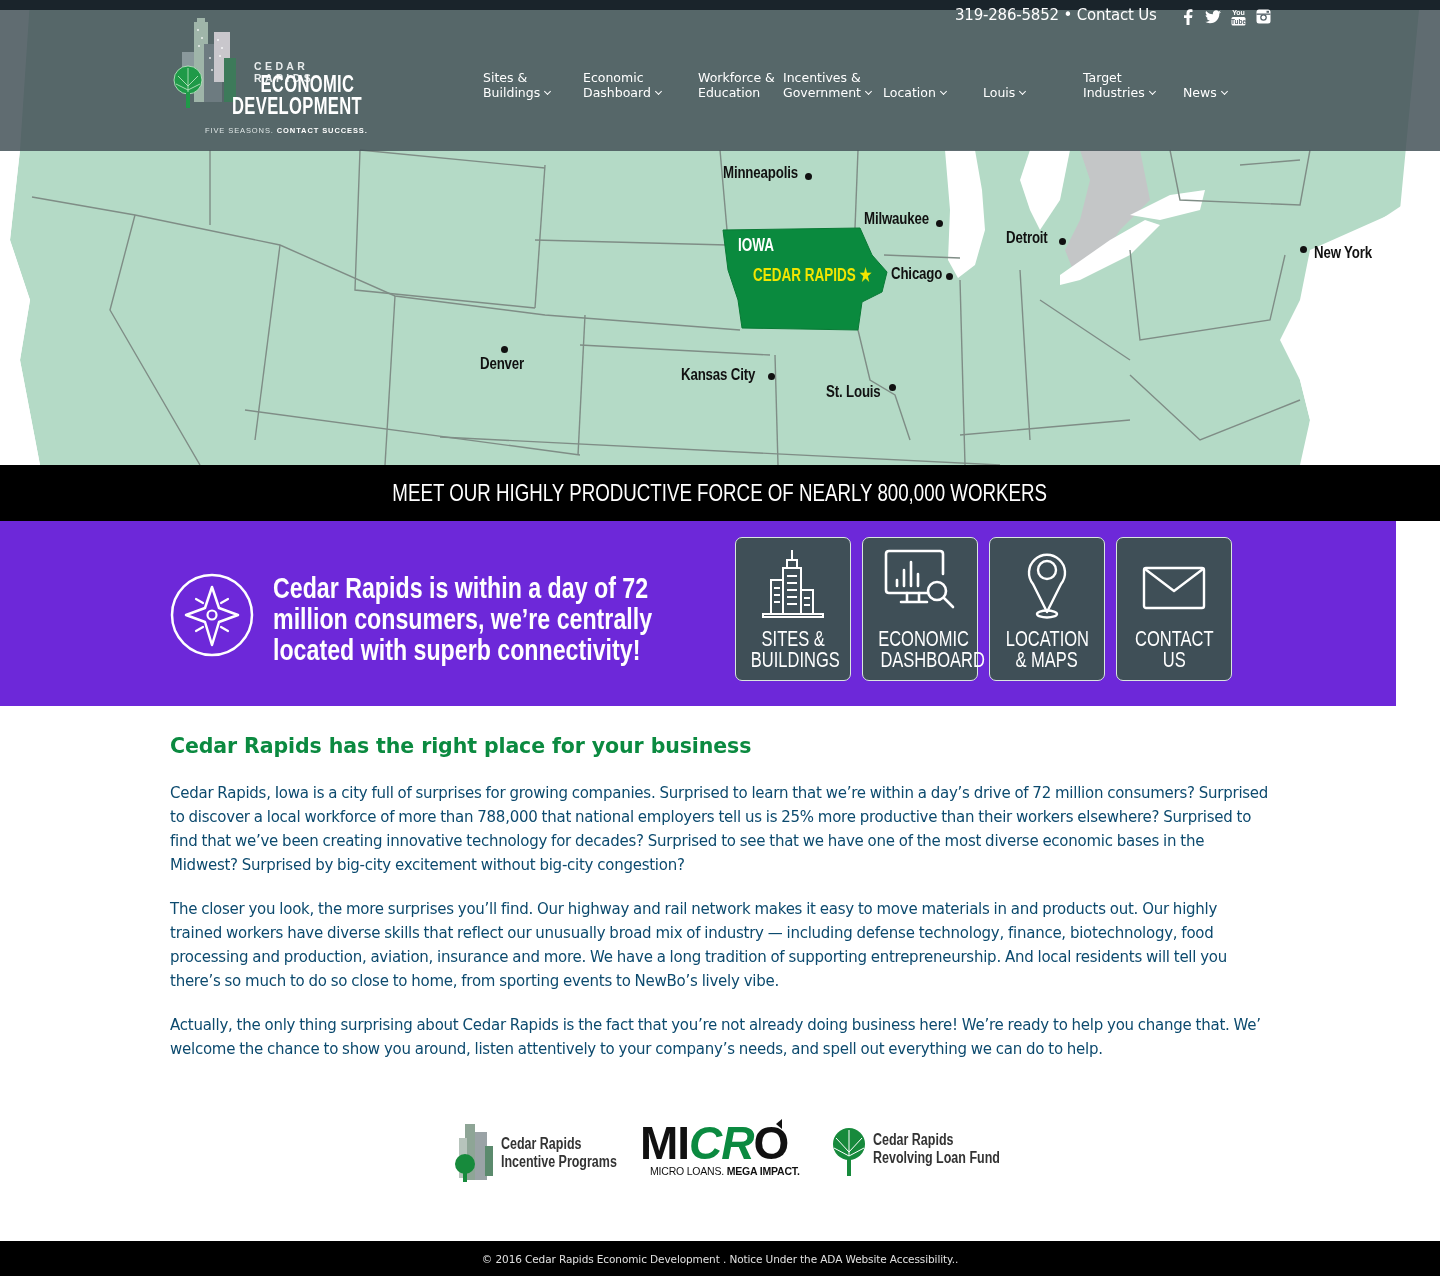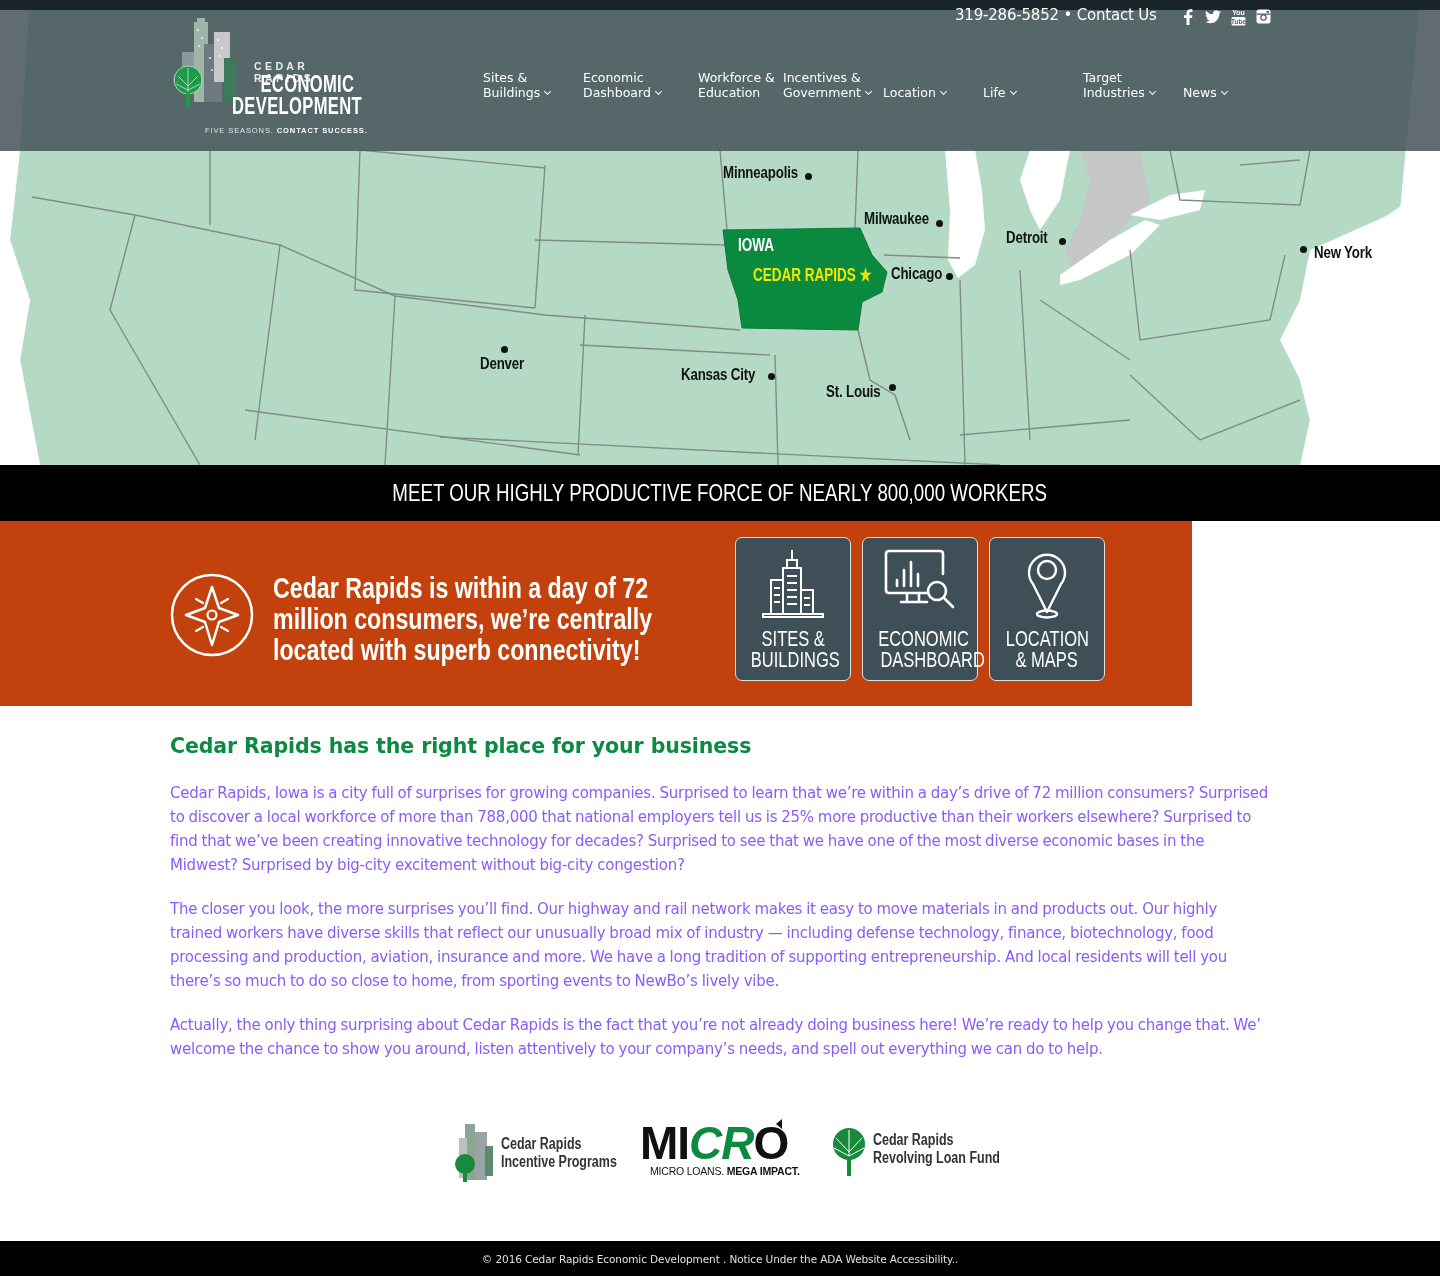--- a/index.html
+++ b/index.html
@@ -33,34 +33,34 @@
   .city-label { position: absolute; font-family: "Liberation Sans", sans-serif; font-weight: bold; font-size: 17px; color: #111; transform: scaleX(0.78); transform-origin: left center; white-space: nowrap; letter-spacing: -0.2px; z-index: 1; }
   .city-dot { position: absolute; width: 7px; height: 7px; border-radius: 50%; background: #111; z-index: 1; }
   .iowa-label { position: absolute; left: 738px; top: 235px; font-family: "Liberation Sans", sans-serif; font-weight: bold; font-size: 18px; color: #ffffff; transform: scaleX(0.75); transform-origin: left center; z-index: 1; }
   .cr-label { position: absolute; left: 753px; top: 264px; font-family: "Liberation Sans", sans-serif; font-weight: bold; font-size: 18px; color: #f2e600; transform: scaleX(0.75); transform-origin: left center; white-space: nowrap; z-index: 1; }
 
   
   .banner { position: absolute; left: 0; top: 465px; width: 1440px; height: 56px; background: #000000; display: flex; align-items: center; justify-content: center; }
   .banner span { font-family: "Liberation Sans", sans-serif; font-size: 24px; color: #ffffff; transform: scaleX(0.78); white-space: nowrap; display: inline-block; letter-spacing: 0px; }
 
   
-  .green { position: absolute; left: 0; top: 521px; width: 1192px; height: 185px; background: #c2410c; }
+  .green { position: absolute; left: 0; top: 521px; width: 1396px; height: 185px; background: #6d28d9; }
   .compass { position: absolute; left: 170px; top: 52px; width: 84px; height: 84px; }
   .green .tagline { position: absolute; left: 273px; top: 52px; width: 520px; font-family: "Liberation Sans", sans-serif; font-weight: bold; font-size: 29px; line-height: 31px; color: #ffffff; transform: scaleX(0.8); transform-origin: left top; }
 
   .tiles { position: absolute; left: 735px; top: 16px; display: flex; gap: 11px; }
   .tile { width: 116px; height: 144px; background: #3f4f57; border: 1.5px solid #d9e6df; border-radius: 7px; position: relative; cursor: pointer; }
   .tile svg { position: absolute; left: 50%; top: 10px; transform: translateX(-50%); }
   .tile .tlabel { position: absolute; left: 0; right: 0; top: 90px; text-align: center; font-family: "Liberation Sans", sans-serif; font-size: 22px; line-height: 21px; color: #ffffff; }
   .tile .tlabel span { display: inline-block; transform: scaleX(0.75); white-space: nowrap; }
 
   
   .content { position: absolute; left: 170px; top: 734px; width: 1100px; }
   .content h2 { font-family: "DejaVu Sans", sans-serif; font-weight: bold; font-size: 20.5px; color: #0b8a40; letter-spacing: -0.1px; margin-bottom: 23px; }
-  .content p { font-family: "DejaVu Sans", sans-serif; font-size: 15px; line-height: 24px; color: #8b5cf6; margin-bottom: 20px; letter-spacing: -0.25px; word-spacing: -0.5px; }
+  .content p { font-family: "DejaVu Sans", sans-serif; font-size: 15px; line-height: 24px; color: #0c4a6e; margin-bottom: 20px; letter-spacing: -0.25px; word-spacing: -0.5px; }
 
   
   .partners { position: absolute; left: 0; top: 1118px; width: 1440px; height: 70px; }
   .partner { position: absolute; top: 0; height: 70px; cursor: pointer; }
   .p1 { left: 453px; width: 160px; }
   .p2 { left: 640px; width: 162px; }
   .p3 { left: 828px; width: 160px; }
   .ptext { position: absolute; font-family: "Liberation Sans", sans-serif; font-weight: bold; font-size: 16px; line-height: 18px; color: #333; transform: scaleX(0.78); transform-origin: left top; white-space: nowrap; }
   .micro-big { position: absolute; left: 0; top: 2px; font-family: "Liberation Sans", sans-serif; font-weight: bold; font-size: 46px; line-height: 46px; letter-spacing: -1px; color: #111; white-space: nowrap; }
   .micro-big .g { color: #0b8a40; font-style: italic; }
@@ -220,21 +220,21 @@
         </svg>
     </a>
   </div>
 
   <nav class="nav">
     <a class="item" style="left:0px;"><span>Sites &amp;</span><br><span>Buildings</span><i class="chev"></i></a>
     <a class="item" style="left:100px;"><span>Economic</span><br><span>Dashboard</span><i class="chev"></i></a>
     <a class="item" style="left:215px;"><span>Workforce &amp;</span><br><span>Education</span></a>
     <a class="item" style="left:300px;"><span>Incentives &amp;</span><br><span>Government</span><i class="chev"></i></a>
     <a class="item" style="left:400px;top:15px;"><span>Location</span><i class="chev"></i></a>
-    <a class="item" style="left:500px;top:15px;"><span>Life</span><i class="chev"></i></a>
+    <a class="item" style="left:500px;top:15px;"><span>Louis</span><i class="chev"></i></a>
     <a class="item" style="left:600px;"><span>Target</span><br><span>Industries</span><i class="chev"></i></a>
     <a class="item" style="left:700px;top:15px;"><span>News</span><i class="chev"></i></a>
   </nav>
 </div>
 
 <div class="banner">
   <span>MEET OUR HIGHLY PRODUCTIVE FORCE OF NEARLY 800,000 WORKERS</span>
 </div>
 
 <section class="green">
@@ -274,20 +274,29 @@
     </a>
     <a class="tile">
       <svg width="44" height="72" viewBox="0 0 44 72">
         <g fill="none" stroke="#fff" stroke-width="2.4">
           <path d="M22,64 L8,36 A18,18 0 1,1 36,36 Z" stroke-linejoin="round"></path>
           <circle cx="22" cy="22" r="9"></circle>
           <ellipse cx="22" cy="66" rx="10" ry="3.5"></ellipse>
         </g>
       </svg>
       <div class="tlabel"><span>LOCATION</span><br><span>&amp; MAPS</span></div>
+    </a>
+    <a class="tile">
+      <svg width="64" height="66" viewBox="0 0 64 66">
+        <g fill="none" stroke="#fff" stroke-width="2.4" stroke-linejoin="round">
+          <rect x="2" y="20" width="60" height="40" rx="2"></rect>
+          <path d="M3,21 L32,43 L61,21"></path>
+        </g>
+      </svg>
+      <div class="tlabel"><span>CONTACT</span><br><span>US</span></div>
     </a>
   </div>
 </section>
 
 <main class="content">
   <h2>Cedar Rapids has the right place for your business</h2>
   <p>Cedar Rapids, Iowa is a city full of surprises for growing companies. Surprised to learn that we’re within a day’s drive of 72 million consumers? Surprised to discover a local workforce of more than 788,000 that national employers tell us is 25% more productive than their workers elsewhere? Surprised to find that we’ve been creating innovative technology for decades? Surprised to see that we have one of the most diverse economic bases in the Midwest? Surprised by big-city excitement without big-city congestion?</p>
   <p>The closer you look, the more surprises you’ll find. Our highway and rail network makes it easy to move materials in and products out. Our highly trained workers have diverse skills that reflect our unusually broad mix of industry — including defense technology, finance, biotechnology, food processing and production, aviation, insurance and more. We have a long tradition of supporting entrepreneurship. And local residents will tell you there’s so much to do so close to home, from sporting events to NewBo’s lively vibe.</p>
   <p>Actually, the only thing surprising about Cedar Rapids is the fact that you’re not already doing business here! We’re ready to help you change that. We’ welcome the chance to show you around, listen attentively to your company’s needs, and spell out everything we can do to help.</p>
 </main>

